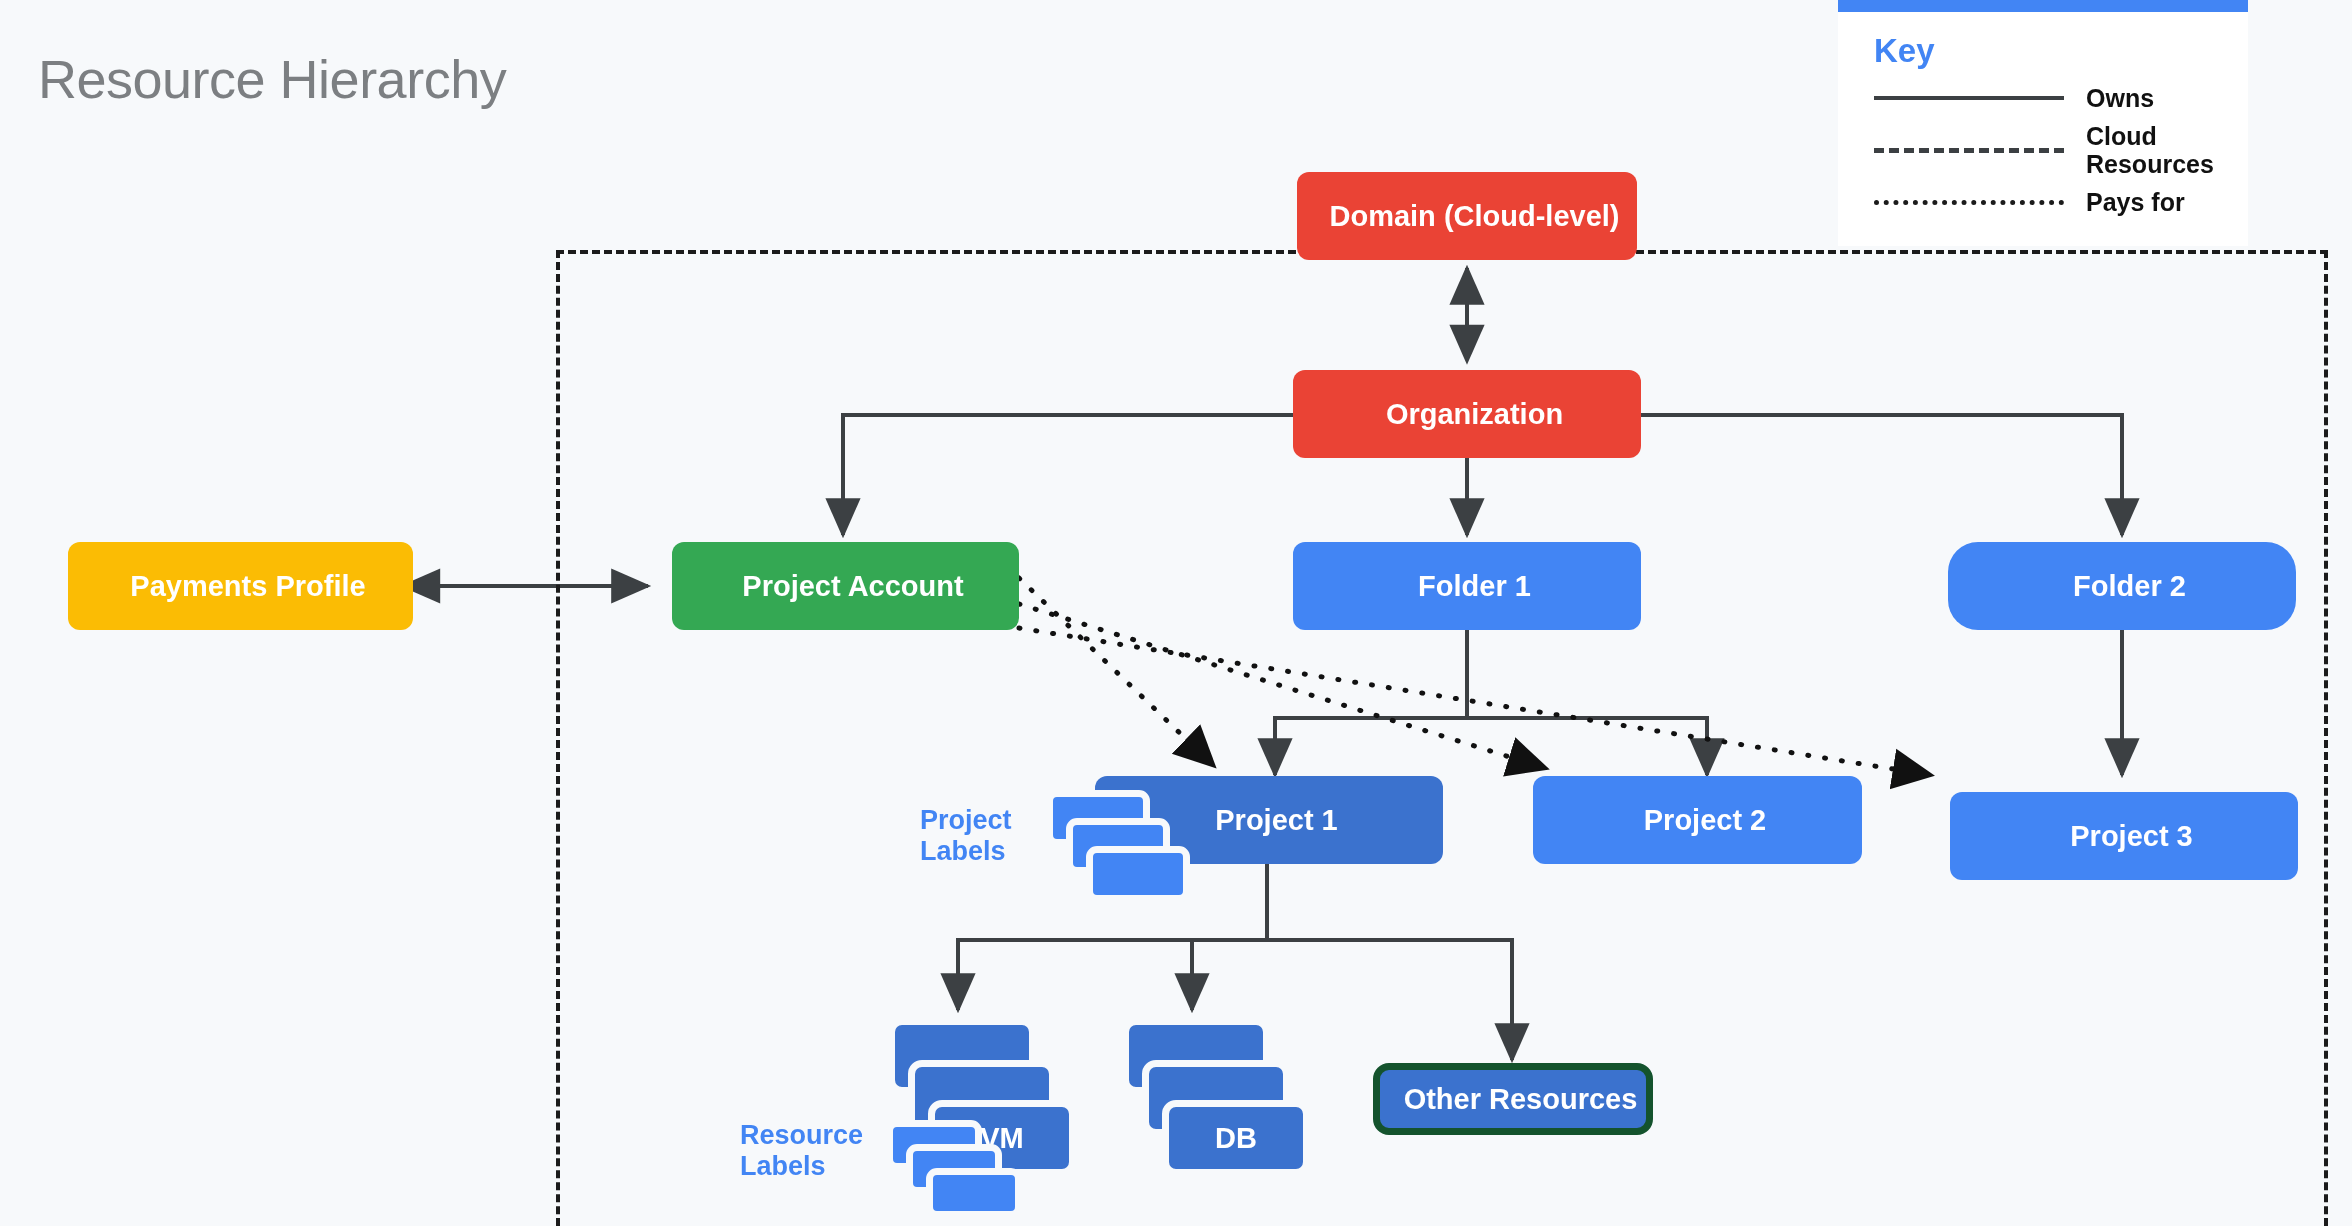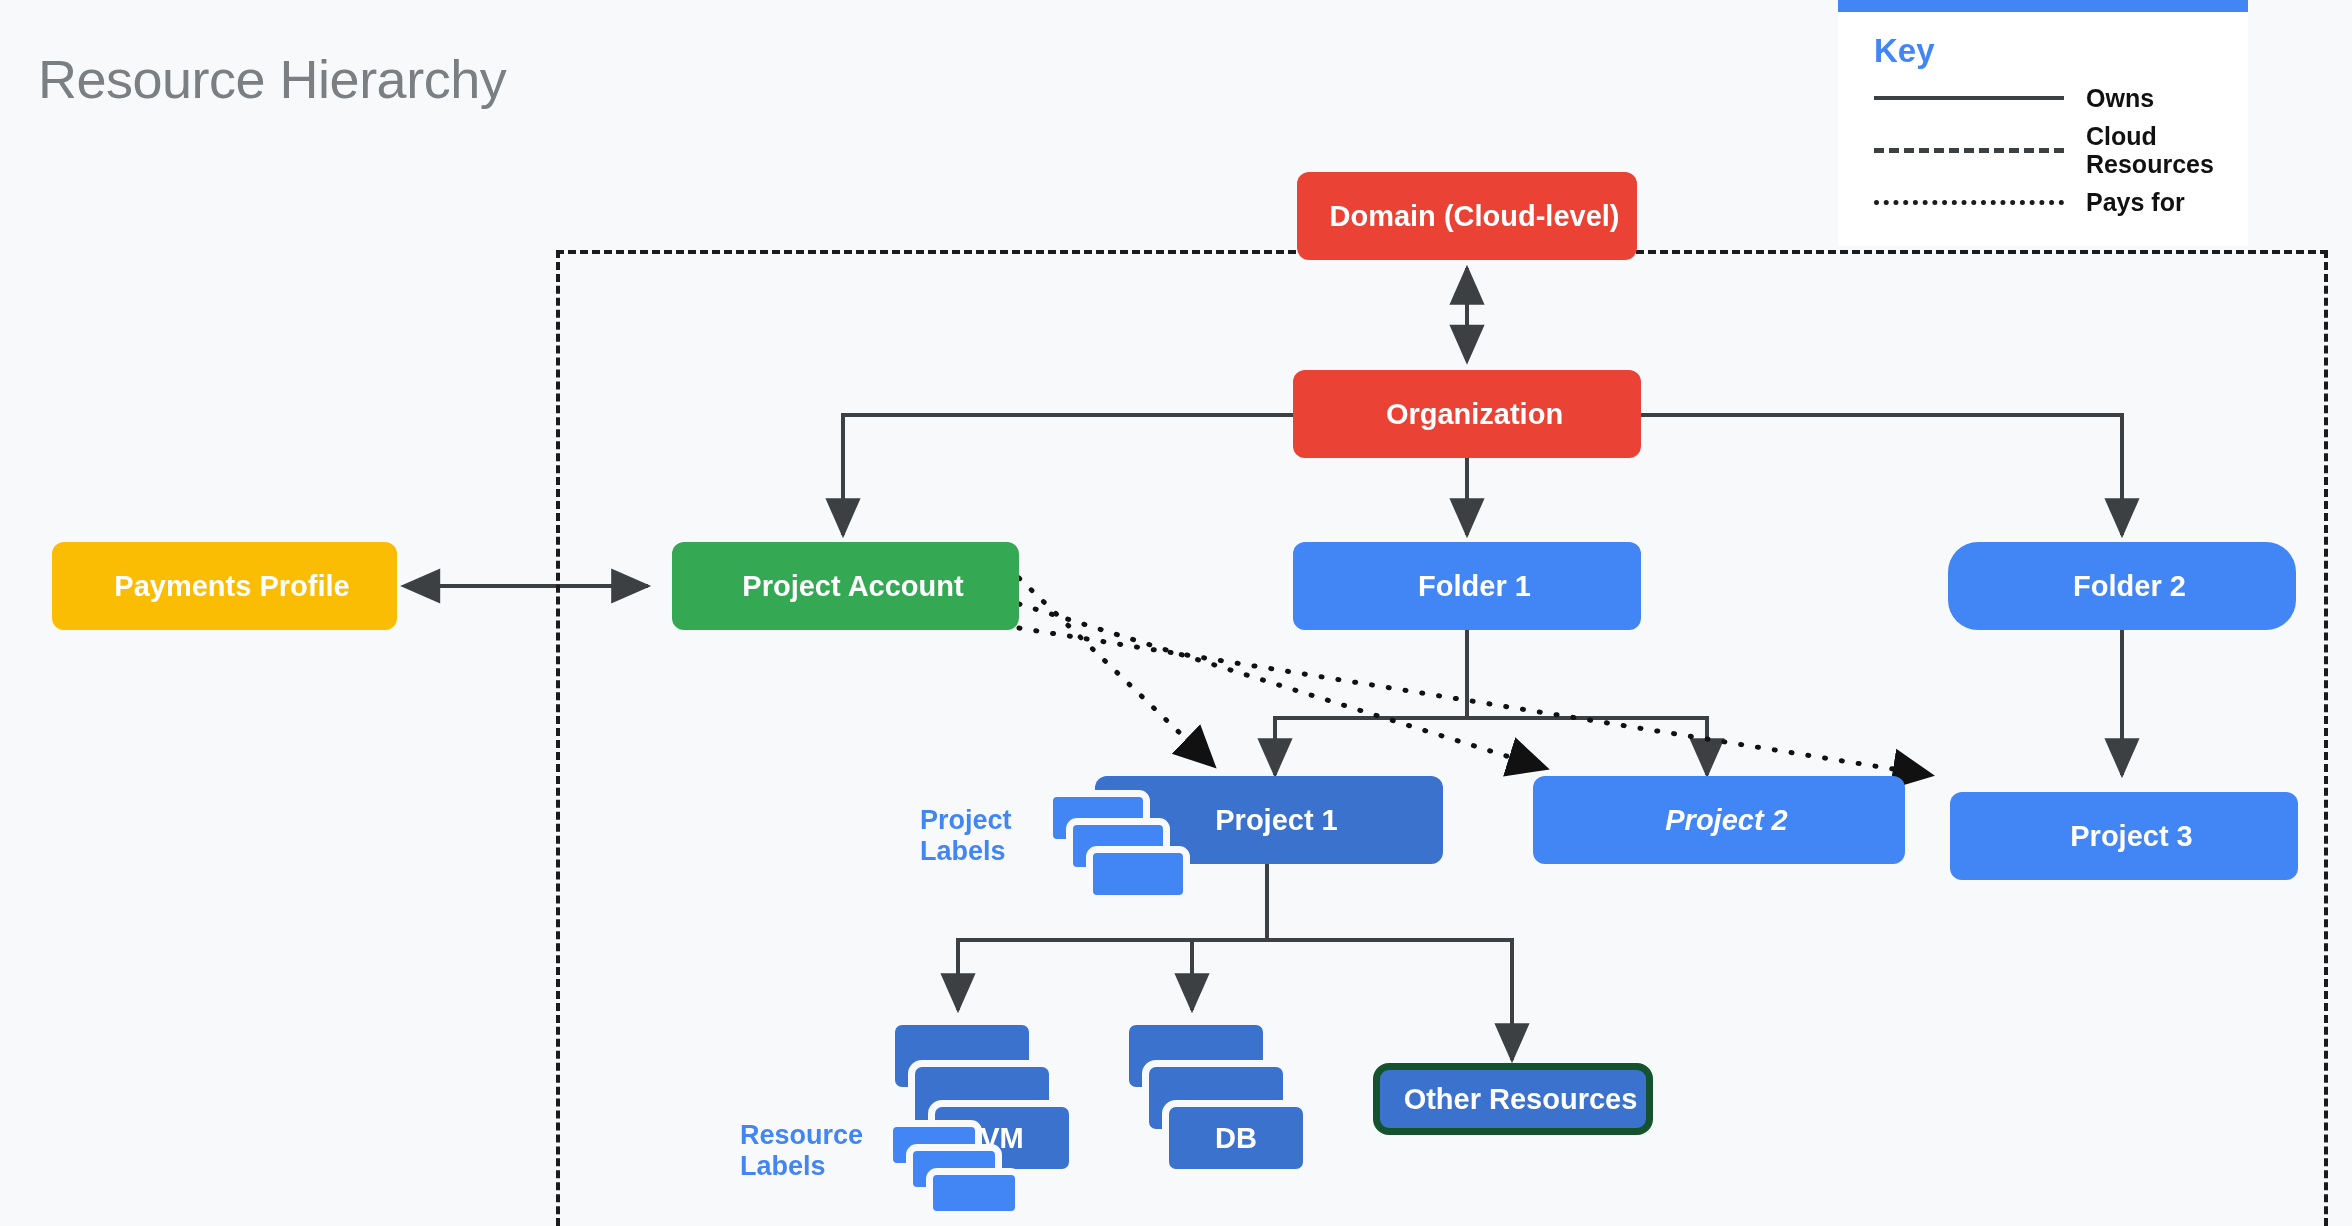--- a/index.html
+++ b/index.html
@@ -46,21 +46,21 @@
     font-weight: bold;
     font-size: 29px;
     text-align: center;
     box-sizing: border-box;
     z-index: 5;
     white-space: nowrap;
     padding-left: 15px;
   }
   .node.red    { background: #ea4335; }
   .node.green  { background: #34a853; }
-  .node.yellow { background: #fbbc04; }
+  .node.yellow { background: #fbbc04; margin-left: 16px; }
   .node.lblue  { background: #4285f4; }
   .node.dblue  { background: #3b72ce; }
 
   .node.outlined {
     border: 7px solid #14532d;
     border-radius: 16px;
   }
 
   
   #boundary {
@@ -204,21 +204,21 @@
   <div class="node yellow" style="left:52px; top:542px; width:345px; height:88px;">Payments Profile</div>
 
   <div class="node green" style="left:672px; top:542px; width:347px; height:88px;">Project Account</div>
 
   <div class="node lblue" style="left:1293px; top:542px; width:348px; height:88px;">Folder 1</div>
 
   <div class="node lblue" style="left:1948px; top:542px; width:348px; height:88px;border-radius:30px;">Folder 2</div>
 
   <div class="node dblue" style="left:1095px; top:776px; width:348px; height:88px;">Project 1</div>
 
-  <div class="node lblue" style="left:1533px; top:776px; width:372px; height:88px;font-style:italic;">Project 2</div>
+  <div class="node lblue" style="left:1533px; top:776px; width:329px; height:88px;">Project 2</div>
 
   <div class="node lblue" style="left:1950px; top:792px; width:348px; height:88px;">Project 3</div>
 
   <div class="label-caption" style="left:920px; top:805px;">
     <div>Project</div>
     <div>Labels</div>
   </div>
   <div class="tag" style="left:1046px; top:790px; width:104px; height:56px;"></div>
   <div class="tag" style="left:1066px; top:818px; width:104px; height:56px;"></div>
   <div class="tag" style="left:1086px; top:846px; width:104px; height:56px;"></div>

